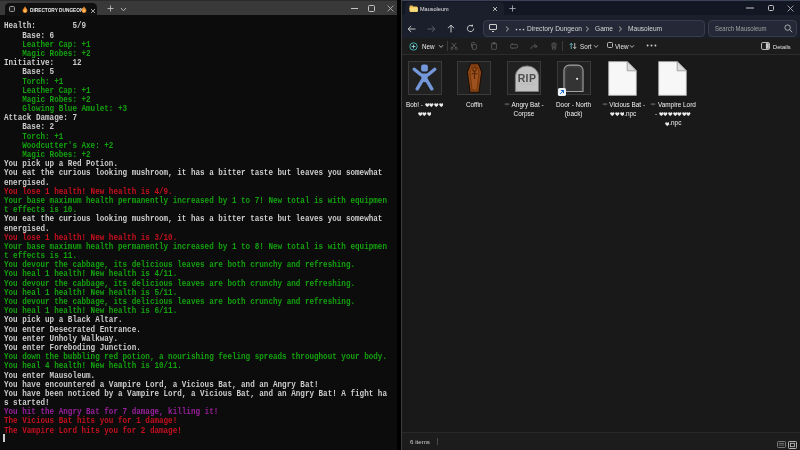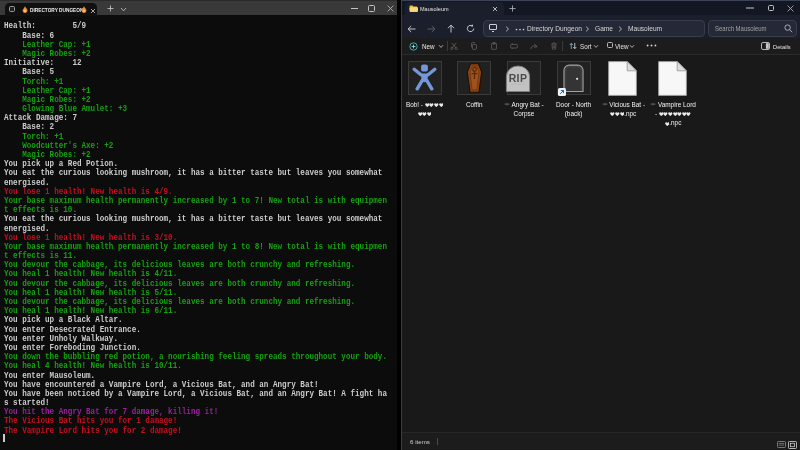--- a/index.html
+++ b/index.html
@@ -289,21 +289,21 @@
 <path d="M5.6 0.7 h7.8 l3.3 8.3 l-2.8 20.3 h-8.8 l-2.8-20.3 z" fill="#8e4617" stroke="#1f0e02" stroke-width="1.1"></path>
 <path d="M7.3 2.8 h4.4 l2.3 6.4 l-2.1 17.8 h-4.8 l-2.1-17.8 z" fill="#9d5220" stroke="#6b3408" stroke-width="0.8"></path>
 <ellipse cx="9.5" cy="6.2" rx="1.7" ry="2" fill="none" stroke="#5c2a06" stroke-width="1.2"></ellipse>
 <path d="M9.5 8 V16 M6.6 10.6 H12.4" stroke="#5c2a06" stroke-width="1.3"></path>
 </svg>
       </div>
       <div class="lbl">Coffin</div>
     </div>
   <div class="cell" style="left:498.9px;top:60.5px">
       <div class="frame"></div>
-      <div class="abs" style="left:2px;top:0;width:46px;height:34px">
+      <div class="abs" style="left:11px;top:0;width:46px;height:34px">
         <svg class="abs" style="left:3px;top:4px" width="28" height="27" viewBox="0 0 28 27">
 <path d="M2.4 26.6 V11.6 a11.6 10.6 0 0 1 23.2 0 V26.6 Z" fill="#c2c2c2" stroke="#7e7e7e" stroke-width="1"></path>
 <text x="14" y="16.8" text-anchor="middle" font-family="Liberation Sans" font-weight="bold" font-size="10.5" fill="#4c4c4c" letter-spacing="0.4">RIP</text>
 <path d="M7 19.2 h14" stroke="#a8a8a8" stroke-width="0.6" fill="none" opacity="0.6"></path>
 </svg>
       </div>
       <div class="lbl"><svg class="heart" style="vertical-align:0.3px" width="6" height="4.6" viewBox="0 0 14 10">
           <path d="M0.3 5.8 Q2.6 0.8 6 3.2 L6.4 1.6 L7.6 1.6 L8 3.2 Q11.4 0.8 13.7 5.8 Q11.2 4.2 9.3 7.2 Q8.3 5.4 7 8.4 Q5.7 5.4 4.7 7.2 Q2.8 4.2 0.3 5.8 Z" fill="#505050"></path>
         </svg> Angry Bat -<br>Corpse</div>
     </div>

